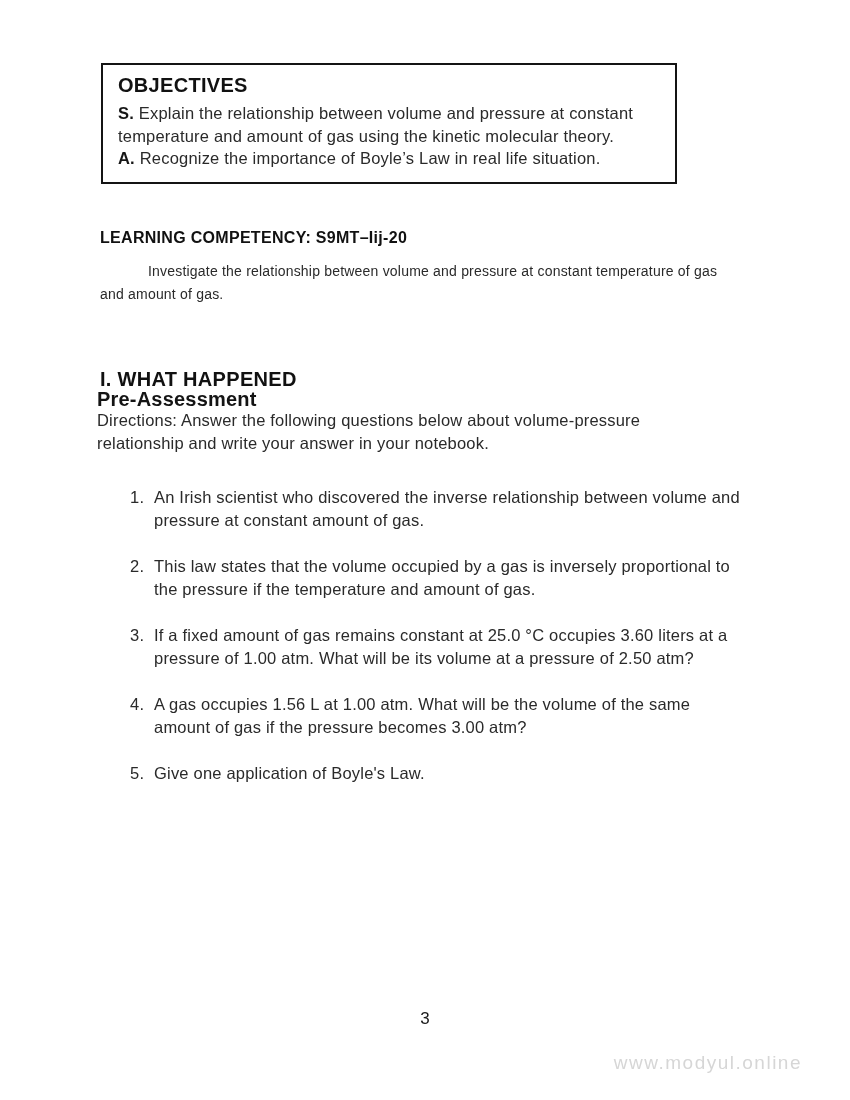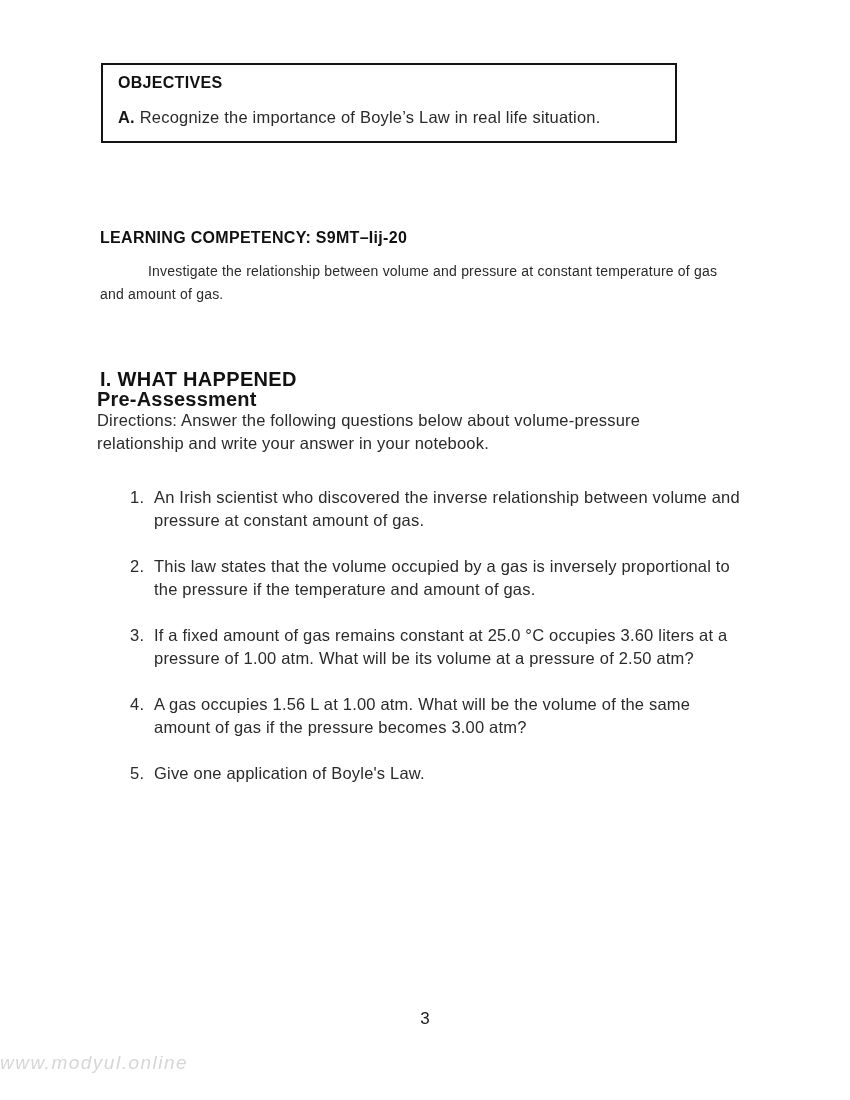--- a/index.html
+++ b/index.html
@@ -14,22 +14,22 @@
   .page {
     position:relative; width:850px; height:1100px; background:#ffffff;
   }
   
   .objectives-box {
     position:absolute; left:101px; top:63px; width:576px;
     border:2px solid #141414;
     padding:9px 12px 12px 15px;
   }
   .objectives-title {
-    font-size:16px; font-weight:700; color:#111;
-    letter-spacing:0.3px; margin-bottom:14px;
+    font-size:20px; font-weight:700; color:#111;
+    letter-spacing:0.3px; margin-bottom:5px;
   }
   .obj-item {
     font-size:16.5px; line-height:22.5px; letter-spacing:0.2px; color:#2a2a2a;
   }
   .obj-prefix { font-weight:700; color:#161616; }
   
   .lc-heading {
     position:absolute; left:100px; top:229px;
     font-size:16px; font-weight:700; color:#111; letter-spacing:0.3px;
   }
@@ -60,30 +60,34 @@
   }
   .q-num { width:24px; flex:0 0 24px; }
   .q-text { width:590px; }
   
   .page-number {
     position:absolute; left:0; top:1009px; width:850px;
     text-align:center; font-size:17px; color:#1a1a1a;
   }
   .watermark {
     position:absolute; left:0; top:1052px; width:802px;
-    text-align:left; font-size:19px; color:#d6d6d6; letter-spacing:1.5px;font-style:italic;
+    text-align:right; font-size:19px; color:#d6d6d6; letter-spacing:1.5px;
   }
 </style>
 </head>
 <body>
 
 <div class="page">
 
   <div class="objectives-box">
     <div class="objectives-title">OBJECTIVES</div>
+    <div class="obj-item">
+      <span class="obj-prefix">S.</span>
+      <span>Explain the relationship between volume and pressure at constant temperature and amount of gas using the kinetic molecular theory.</span>
+    </div>
     <div class="obj-item">
       <span class="obj-prefix">A.</span>
       <span>Recognize the importance of Boyle’s Law in real life situation.</span>
     </div>
   </div>
 
   <div class="lc-heading">LEARNING COMPETENCY: S9MT–Iij-20</div>
 
   <div class="lc-body">Investigate the relationship between volume and pressure at constant temperature of gas and amount of gas.</div>
 

